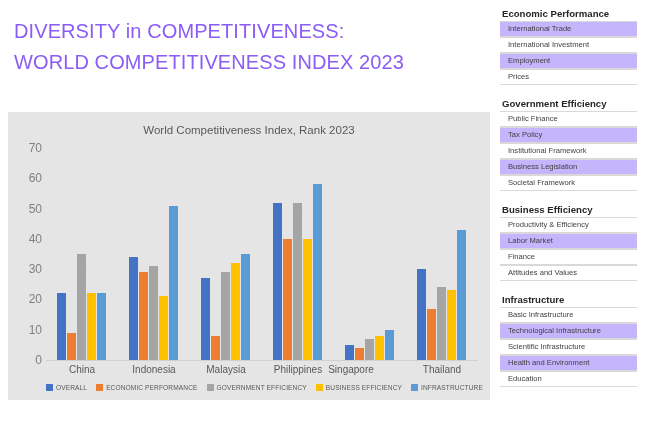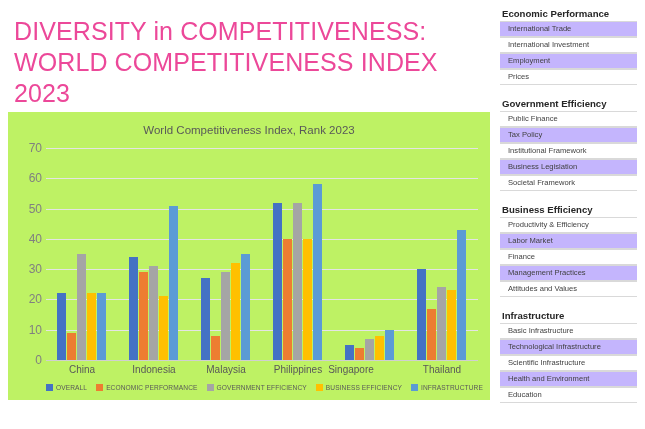--- a/index.html
+++ b/index.html
@@ -19,36 +19,36 @@
     left: 0; top: 0;
     width: 645px; height: 429px;
   }
 
   
   #title {
     position: absolute;
     left: 14px;
     top: 16px;
     width: 480px;
-    font-size: 25px;
+    font-size: 20px;
     line-height: 31px;
-    color: #ec4899;
+    color: #8b5cf6;
     font-weight: normal;
     letter-spacing: 0.1px;
   }
   #title .l2 { display: block; }
 
   
   #chart-panel {
     position: absolute;
     left: 8px;
     top: 112px;
     width: 482px;
     height: 288px;
-    background: #bef264;
+    background: #e5e5e5;
   }
   #chart-title {
     position: absolute;
     top: 12px;
     left: 0;
     width: 482px;
     text-align: center;
     font-size: 11.5px;
     color: #595959;
   }
@@ -250,21 +250,20 @@
         <div class="rail-row alt">Tax Policy</div>
         <div class="rail-row">Institutional Framework</div>
         <div class="rail-row alt">Business Legislation</div>
         <div class="rail-row">Societal Framework</div>
       </div>
       <div class="rail-group">
         <div class="rail-heading">Business Efficiency</div>
         <div class="rail-row">Productivity &amp; Efficiency</div>
         <div class="rail-row alt">Labor Market</div>
         <div class="rail-row">Finance</div>
-        <div class="rail-row alt">Management Practices</div>
         <div class="rail-row">Attitudes and Values</div>
       </div>
       <div class="rail-group">
         <div class="rail-heading">Infrastructure</div>
         <div class="rail-row">Basic Infrastructure</div>
         <div class="rail-row alt">Technological Infrastructure</div>
         <div class="rail-row">Scientific Infrastructure</div>
         <div class="rail-row alt">Health and Environment</div>
         <div class="rail-row">Education</div>
       </div>

